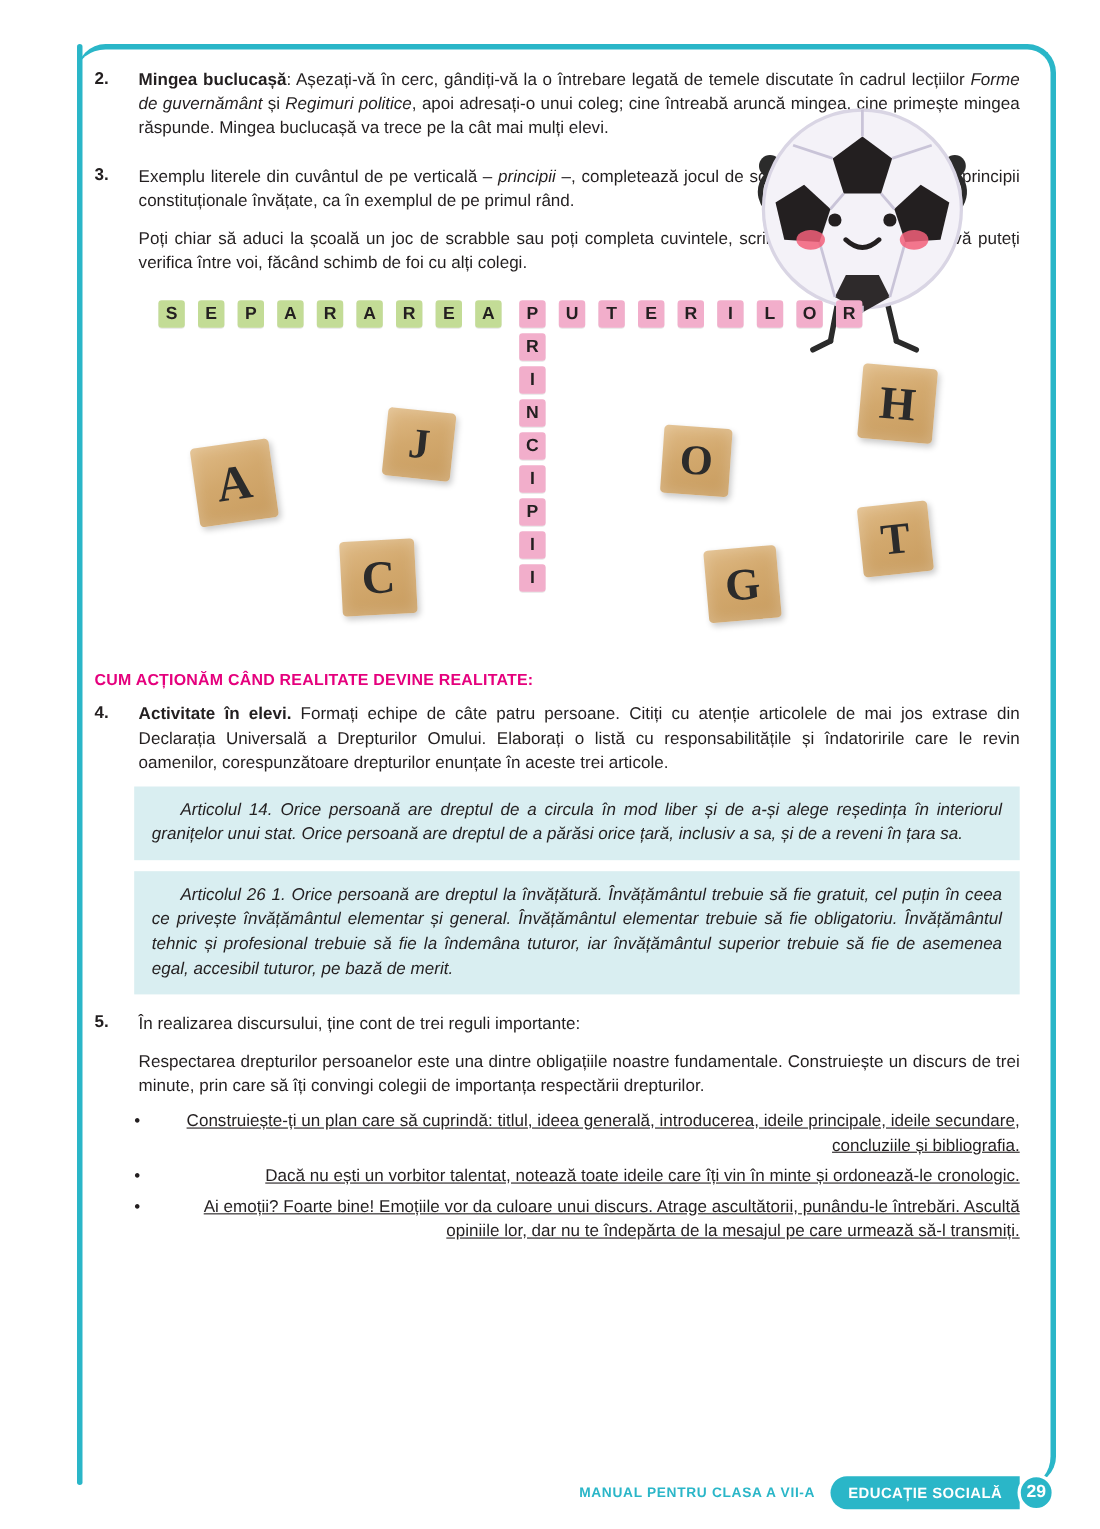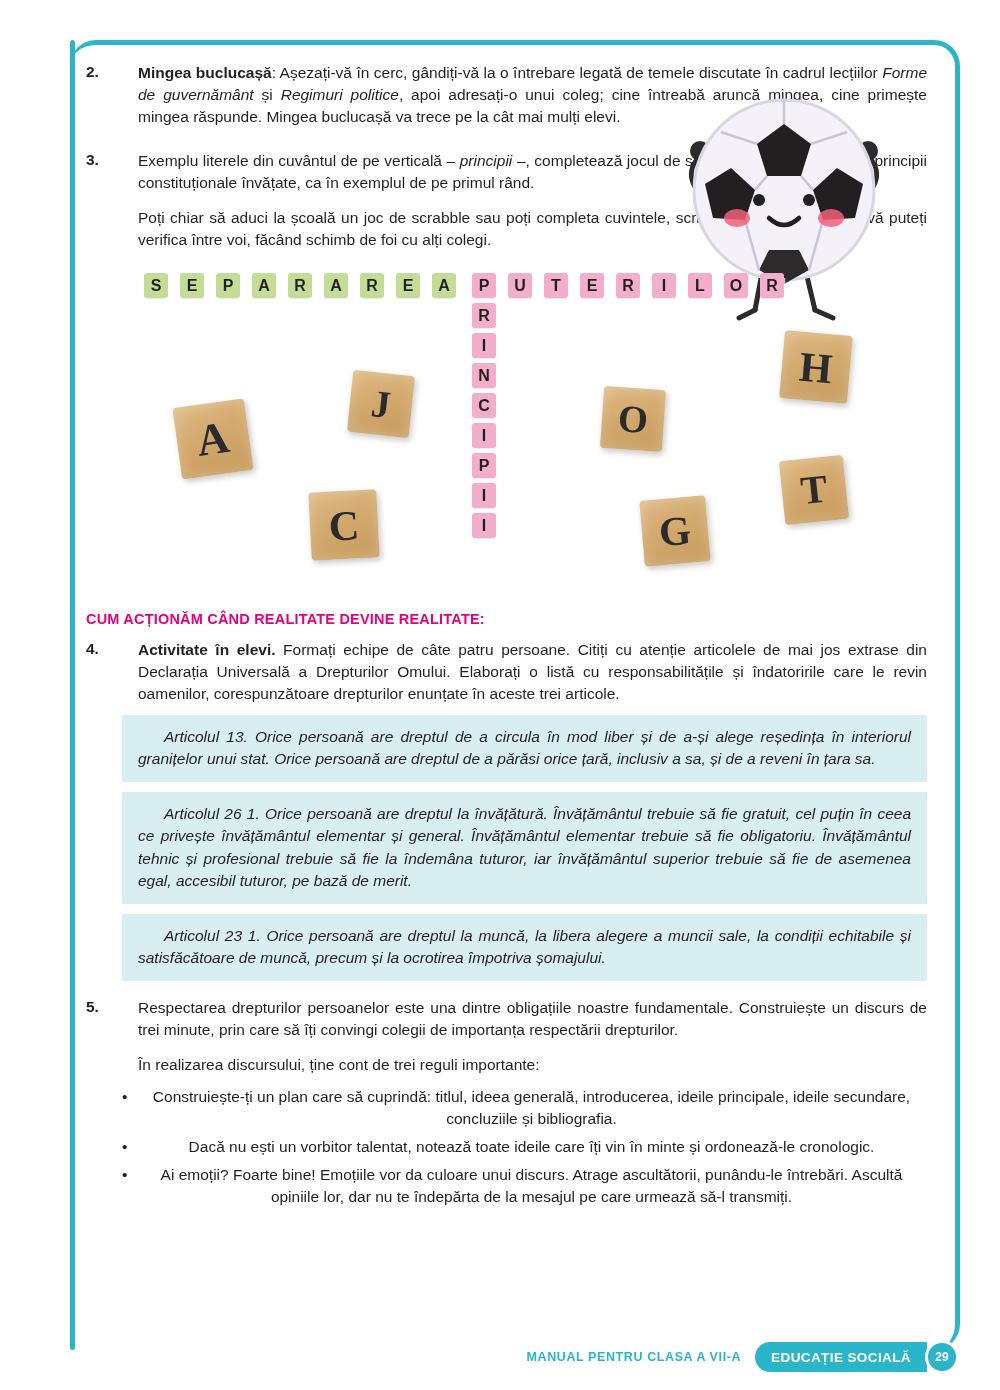--- a/index.html
+++ b/index.html
@@ -52,21 +52,21 @@
     text-align: left;
     padding-left: 4px;
     padding-top: 1px;
   }
   .ex-body {
     flex: 1;
     font-size: 15.5px;
     line-height: 1.42;
     text-align: justify;
   }
-  .ex-body p { margin: 0 0 0 16px; }
+  .ex-body p { margin: 0 0 0 4px; }
   .ex-body p + p { margin-top: 13px; }
   b, .b { font-weight: bold; }
   i, .i { font-style: italic; }
 
   .ex2 .ex-body { width: 510px; }
   .ex3 .ex-body { width: 510px; }
 
   
   .mascot {
     position: absolute;
@@ -143,21 +143,21 @@
 
   
   .bullets { margin-top: 10px; }
   .bullet {
     display: flex;
     font-size: 15.5px;
     line-height: 1.42;
     margin-bottom: 6px;
   }
   .bullet .dot { width: 14px; flex: 0 0 14px; }
-  .bullet .txt { flex: 1; text-align: center; }
+  .bullet .txt { flex: 1; text-align: right; text-decoration: underline; }
 
   
   .footer {
     position: absolute;
     left: 0; right: 0;
     bottom: 18px;
     height: 34px;
   }
   .footer-inner {
     position: absolute;
@@ -184,21 +184,21 @@
     padding: 6px 16px 6px 16px;
     border-radius: 15px 0 0 15px;
     height: 30px;
     display: flex;
     align-items: center;
   }
   .footer-page {
     background: #2ab6c8;
     color: #ffffff;
     font-weight: bold;
-    font-size: 12px;
+    font-size: 16px;
     width: 34px; height: 34px;
     border-radius: 50%;
     display: flex;
     align-items: center;
     justify-content: center;
     margin-left: -2px;
     border: 3px solid #ffffff;
   }
 </style>
 </head>
@@ -314,30 +314,29 @@
   <div class="pink-head">CUM ACȚIONĂM CÂND REALITATE DEVINE REALITATE:</div>
 
   <div class="ex ex4">
     <div class="ex-num">4.</div>
     <div class="ex-body">
       <p><b>Activitate în elevi.</b><span> Formați echipe de câte patru persoane. Citiți cu atenție articolele de mai jos extrase din Declarația Universală a Drepturilor Omului. Elaborați o listă cu responsabilitățile și îndatoririle care le revin oamenilor, corespunzătoare drepturilor enunțate în aceste trei articole.</span></p>
     </div>
   </div>
 
   <div class="articles-wrap">
-    <div class="article">Articolul 13. Orice persoană are dreptul de a circula în mod liber și de a-și alege reședința în interiorul granițelor unui stat. Orice persoană are dreptul de a părăsi orice țară, inclusiv a sa, și de a reveni în țara sa.</div>
+    <div class="article">Articolul 14. Orice persoană are dreptul de a circula în mod liber și de a-și alege reședința în interiorul granițelor unui stat. Orice persoană are dreptul de a părăsi orice țară, inclusiv a sa, și de a reveni în țara sa.</div>
     <div class="article">Articolul 26 1. Orice persoană are dreptul la învățătură. Învățământul trebuie să fie gratuit, cel puțin în ceea ce privește învățământul elementar și general. Învățământul elementar trebuie să fie obligatoriu. Învățământul tehnic și profesional trebuie să fie la îndemâna tuturor, iar învățământul superior trebuie să fie de asemenea egal, accesibil tuturor, pe bază de merit.</div>
-    <div class="article">Articolul 23 1. Orice persoană are dreptul la muncă, la libera alegere a muncii sale, la condiții echitabile și satisfăcătoare de muncă, precum și la ocrotirea împotriva șomajului.</div>
   </div>
 
   <div class="ex ex5" style="margin-top:16px">
     <div class="ex-num">5.</div>
     <div class="ex-body">
+      <p>În realizarea discursului, ține cont de trei reguli importante:</p>
       <p>Respectarea drepturilor persoanelor este una dintre obligațiile noastre fundamentale. Construiește un discurs de trei minute, prin care să îți convingi colegii de importanța respectării drepturilor.</p>
-      <p>În realizarea discursului, ține cont de trei reguli importante:</p>
       <div class="bullets">
         <div class="bullet">
           <span class="dot">•</span>
           <span class="txt">Construiește-ți un plan care să cuprindă: titlul, ideea generală, introducerea, ideile principale, ideile secundare, concluziile și bibliografia.</span>
         </div>
         <div class="bullet">
           <span class="dot">•</span>
           <span class="txt">Dacă nu ești un vorbitor talentat, notează toate ideile care îți vin în minte și ordonează-le cronologic.</span>
         </div>
         <div class="bullet">

